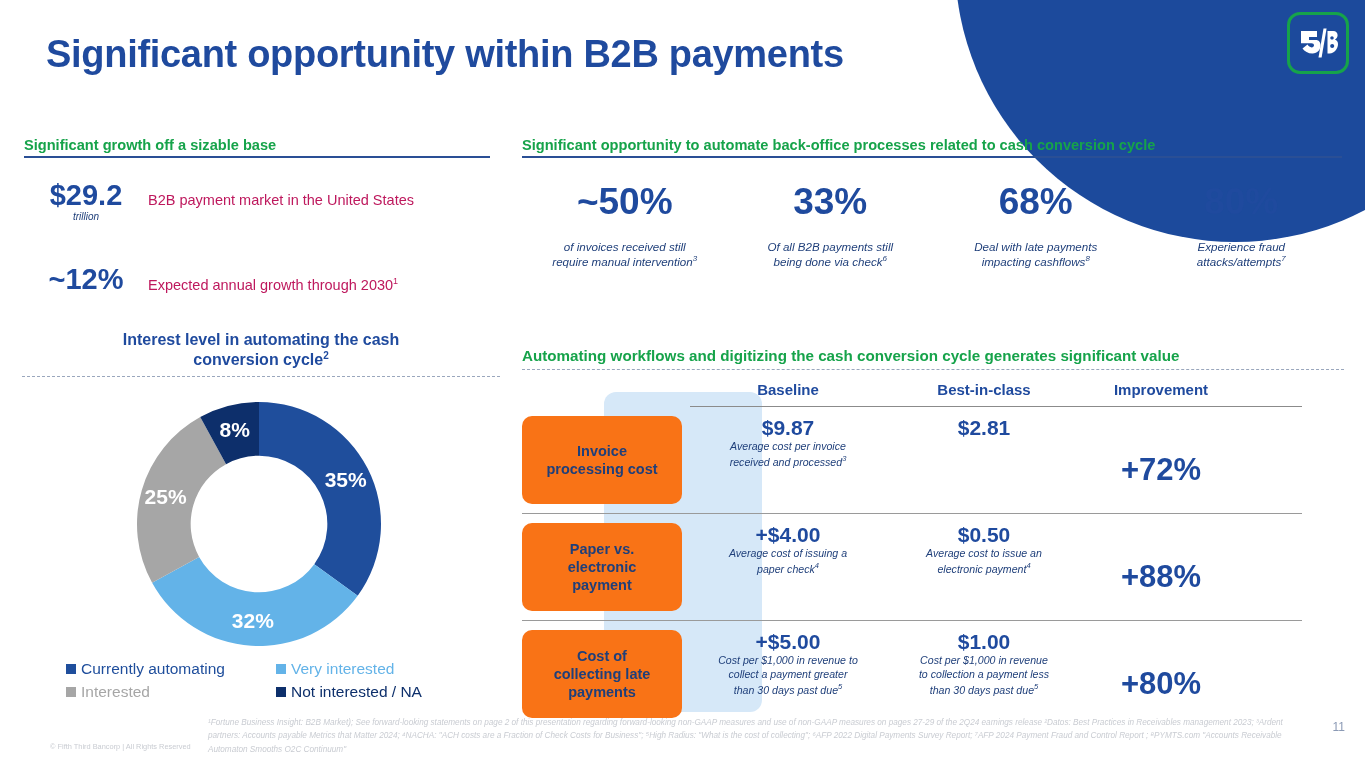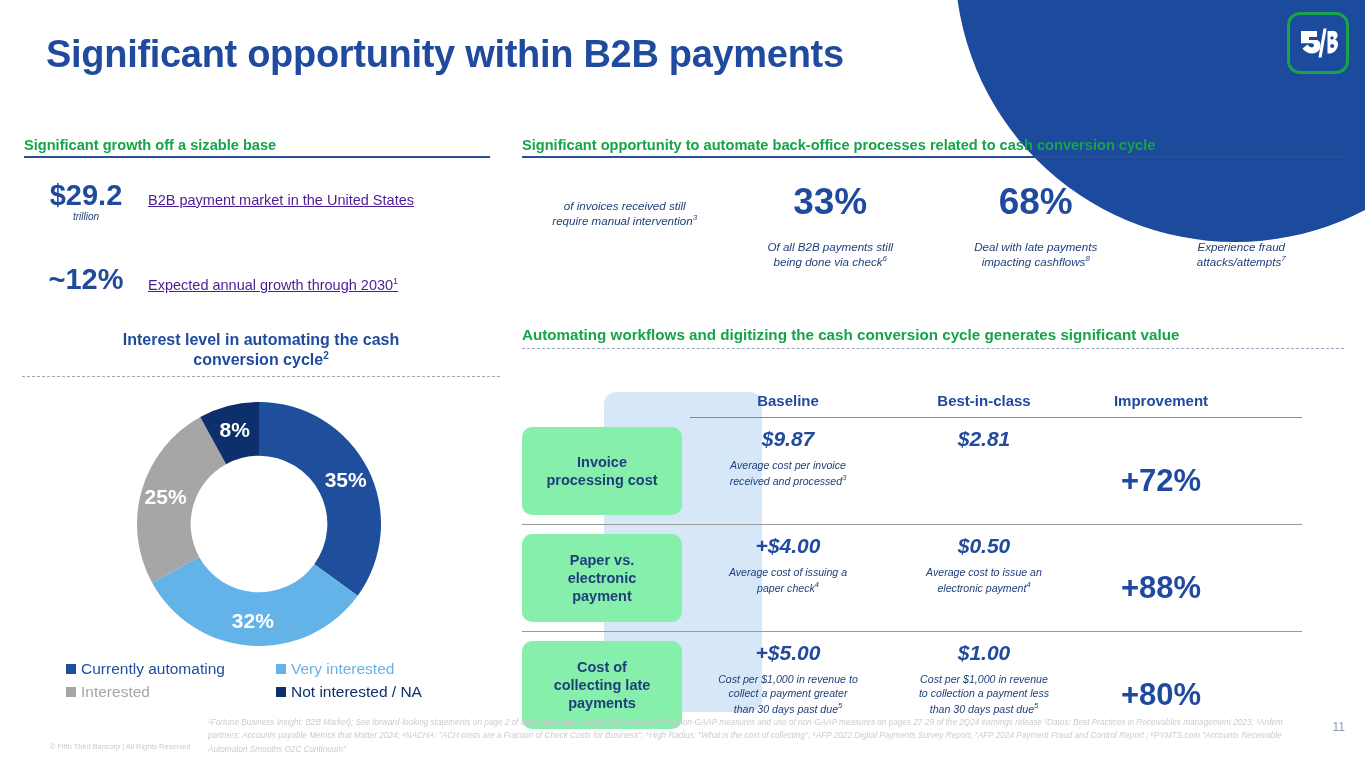--- a/index.html
+++ b/index.html
@@ -115,23 +115,22 @@
     line-height: 1.05;
   }
   .stat-sub {
     font-size: 10px;
     font-style: italic;
     color: #1f3f7a;
     margin-top: 1px;
   }
   .stat-desc {
     font-size: 14.5px;
-    color: #4c1d95;
+    color: #be185d;
     padding-top: 12px;
-    text-decoration: underline;
   }
   .stat-desc sup { font-size: 9px; }
 
   
   #right-head-wrap {
     position: absolute;
     left: 522px;
     top: 137px;
     width: 820px;
     z-index: 3;
@@ -214,29 +213,29 @@
     width: 10px;
     height: 10px;
     margin-right: 5px;
     flex: 0 0 10px;
   }
 
   
   #table-head {
     position: absolute;
     left: 522px;
-    top: 326px;
+    top: 347px;
     width: 822px;
     z-index: 3;
   }
   #table-head .sec-head { font-size: 15.2px; }
   #value-table {
     position: absolute;
     left: 522px;
-    top: 392px;
+    top: 381px;
     width: 822px;
     z-index: 3;
   }
   #improve-band {
     position: absolute;
     left: 604px;
     top: 392px;
     width: 158px;
     height: 320px;
     background: #d6e8f8;
@@ -263,48 +262,47 @@
     margin-left: 168px;
     width: 612px;
     border-top: 1.5px solid #8b8b8b;
   }
   .row-sep {
     margin-left: 0px;
     width: 780px;
     border-top: 1.5px solid #9a9a9a;
   }
   .chip {
-    background: #86efac;
+    background: #f97316;
     border-radius: 10px;
     width: 160px;
     min-height: 88px;
     display: flex;
     align-items: center;
     justify-content: center;
     text-align: center;
     font-size: 14.5px;
     font-weight: bold;
     color: #1f3f7a;
     line-height: 1.26;
     padding: 4px 6px;
     box-sizing: border-box;
   }
   .cell-val {
     font-size: 21px;
     font-weight: bold;
     color: #1f4a9e;
     line-height: 1.1;
-    font-style: italic;
   }
   .cell-note {
     font-size: 10.6px;
     font-style: italic;
     color: #1f3f7a;
     line-height: 1.3;
-    margin-top: 9px;
+    margin-top: 1px;
   }
   .cell-note sup { font-size: 7.5px; }
   .impr-val {
     font-size: 31px;
     font-weight: bold;
     color: #1f4a9e;
     margin-top: 20px;
   }
   .row-body { padding: 9px 0 9px 0; }
 
@@ -380,20 +378,21 @@
   </div>
 </div>
 
 <div id="right-head-wrap">
   <div class="sec-head">Significant opportunity to automate back-office processes related to cash conversion cycle</div>
   <div class="rule-solid"></div>
 </div>
 
 <div id="kpi-row">
   <div class="kpi">
+    <div class="kpi-value">~50%</div>
     <div class="kpi-caption">
       <span>of invoices received still</span><br>
       <span>require manual intervention</span><sup>3</sup>
     </div>
   </div>
   <div class="kpi">
     <div class="kpi-value">33%</div>
     <div class="kpi-caption">
       <span>Of all B2B payments still</span><br>
       <span>being done via check</span><sup>6</sup>

